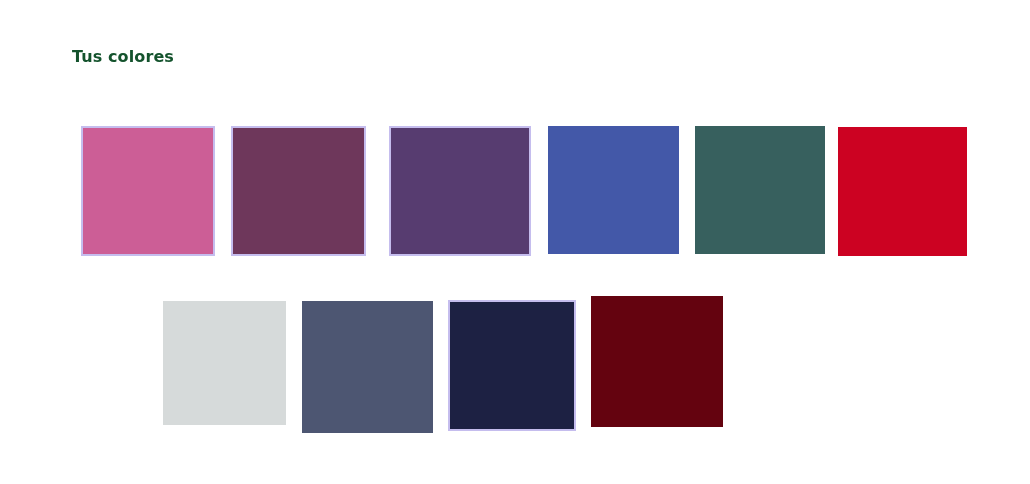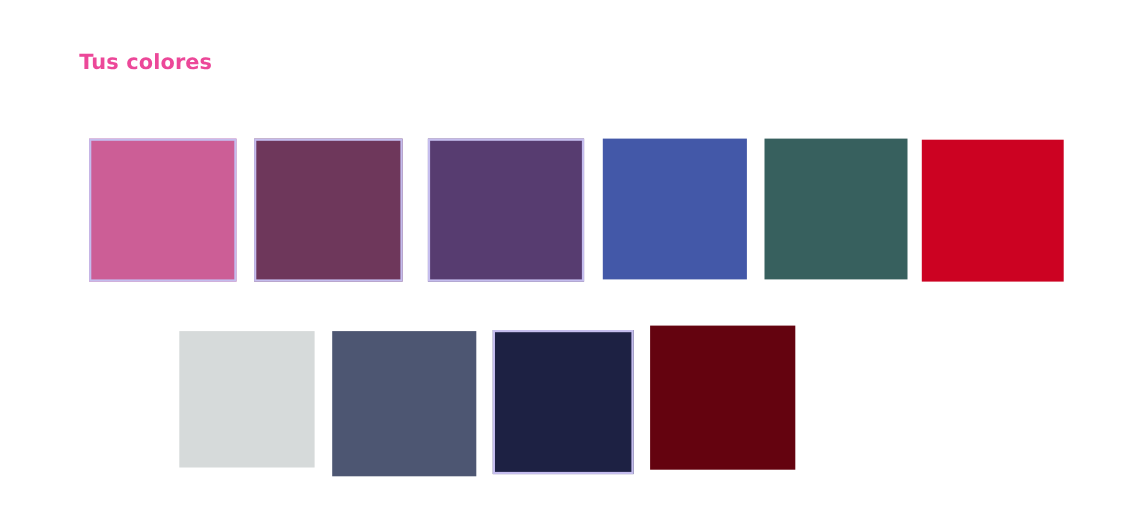--- a/index.html
+++ b/index.html
@@ -20,23 +20,23 @@
     position: relative;
     width: 1030px;
     height: 484px;
   }
 
   .page-title {
     position: absolute;
     left: 72px;
     top: 44px;
     margin: 0;
-    font-size: 19px;
+    font-size: 16px;
     font-weight: bold;
-    color: #ec4899;
+    color: #14532d;
     letter-spacing: 0.1px;
     line-height: 26px;
     white-space: nowrap;
   }
 
   
   .swatch-row {
     position: absolute;
     left: 0;
     top: 0;

